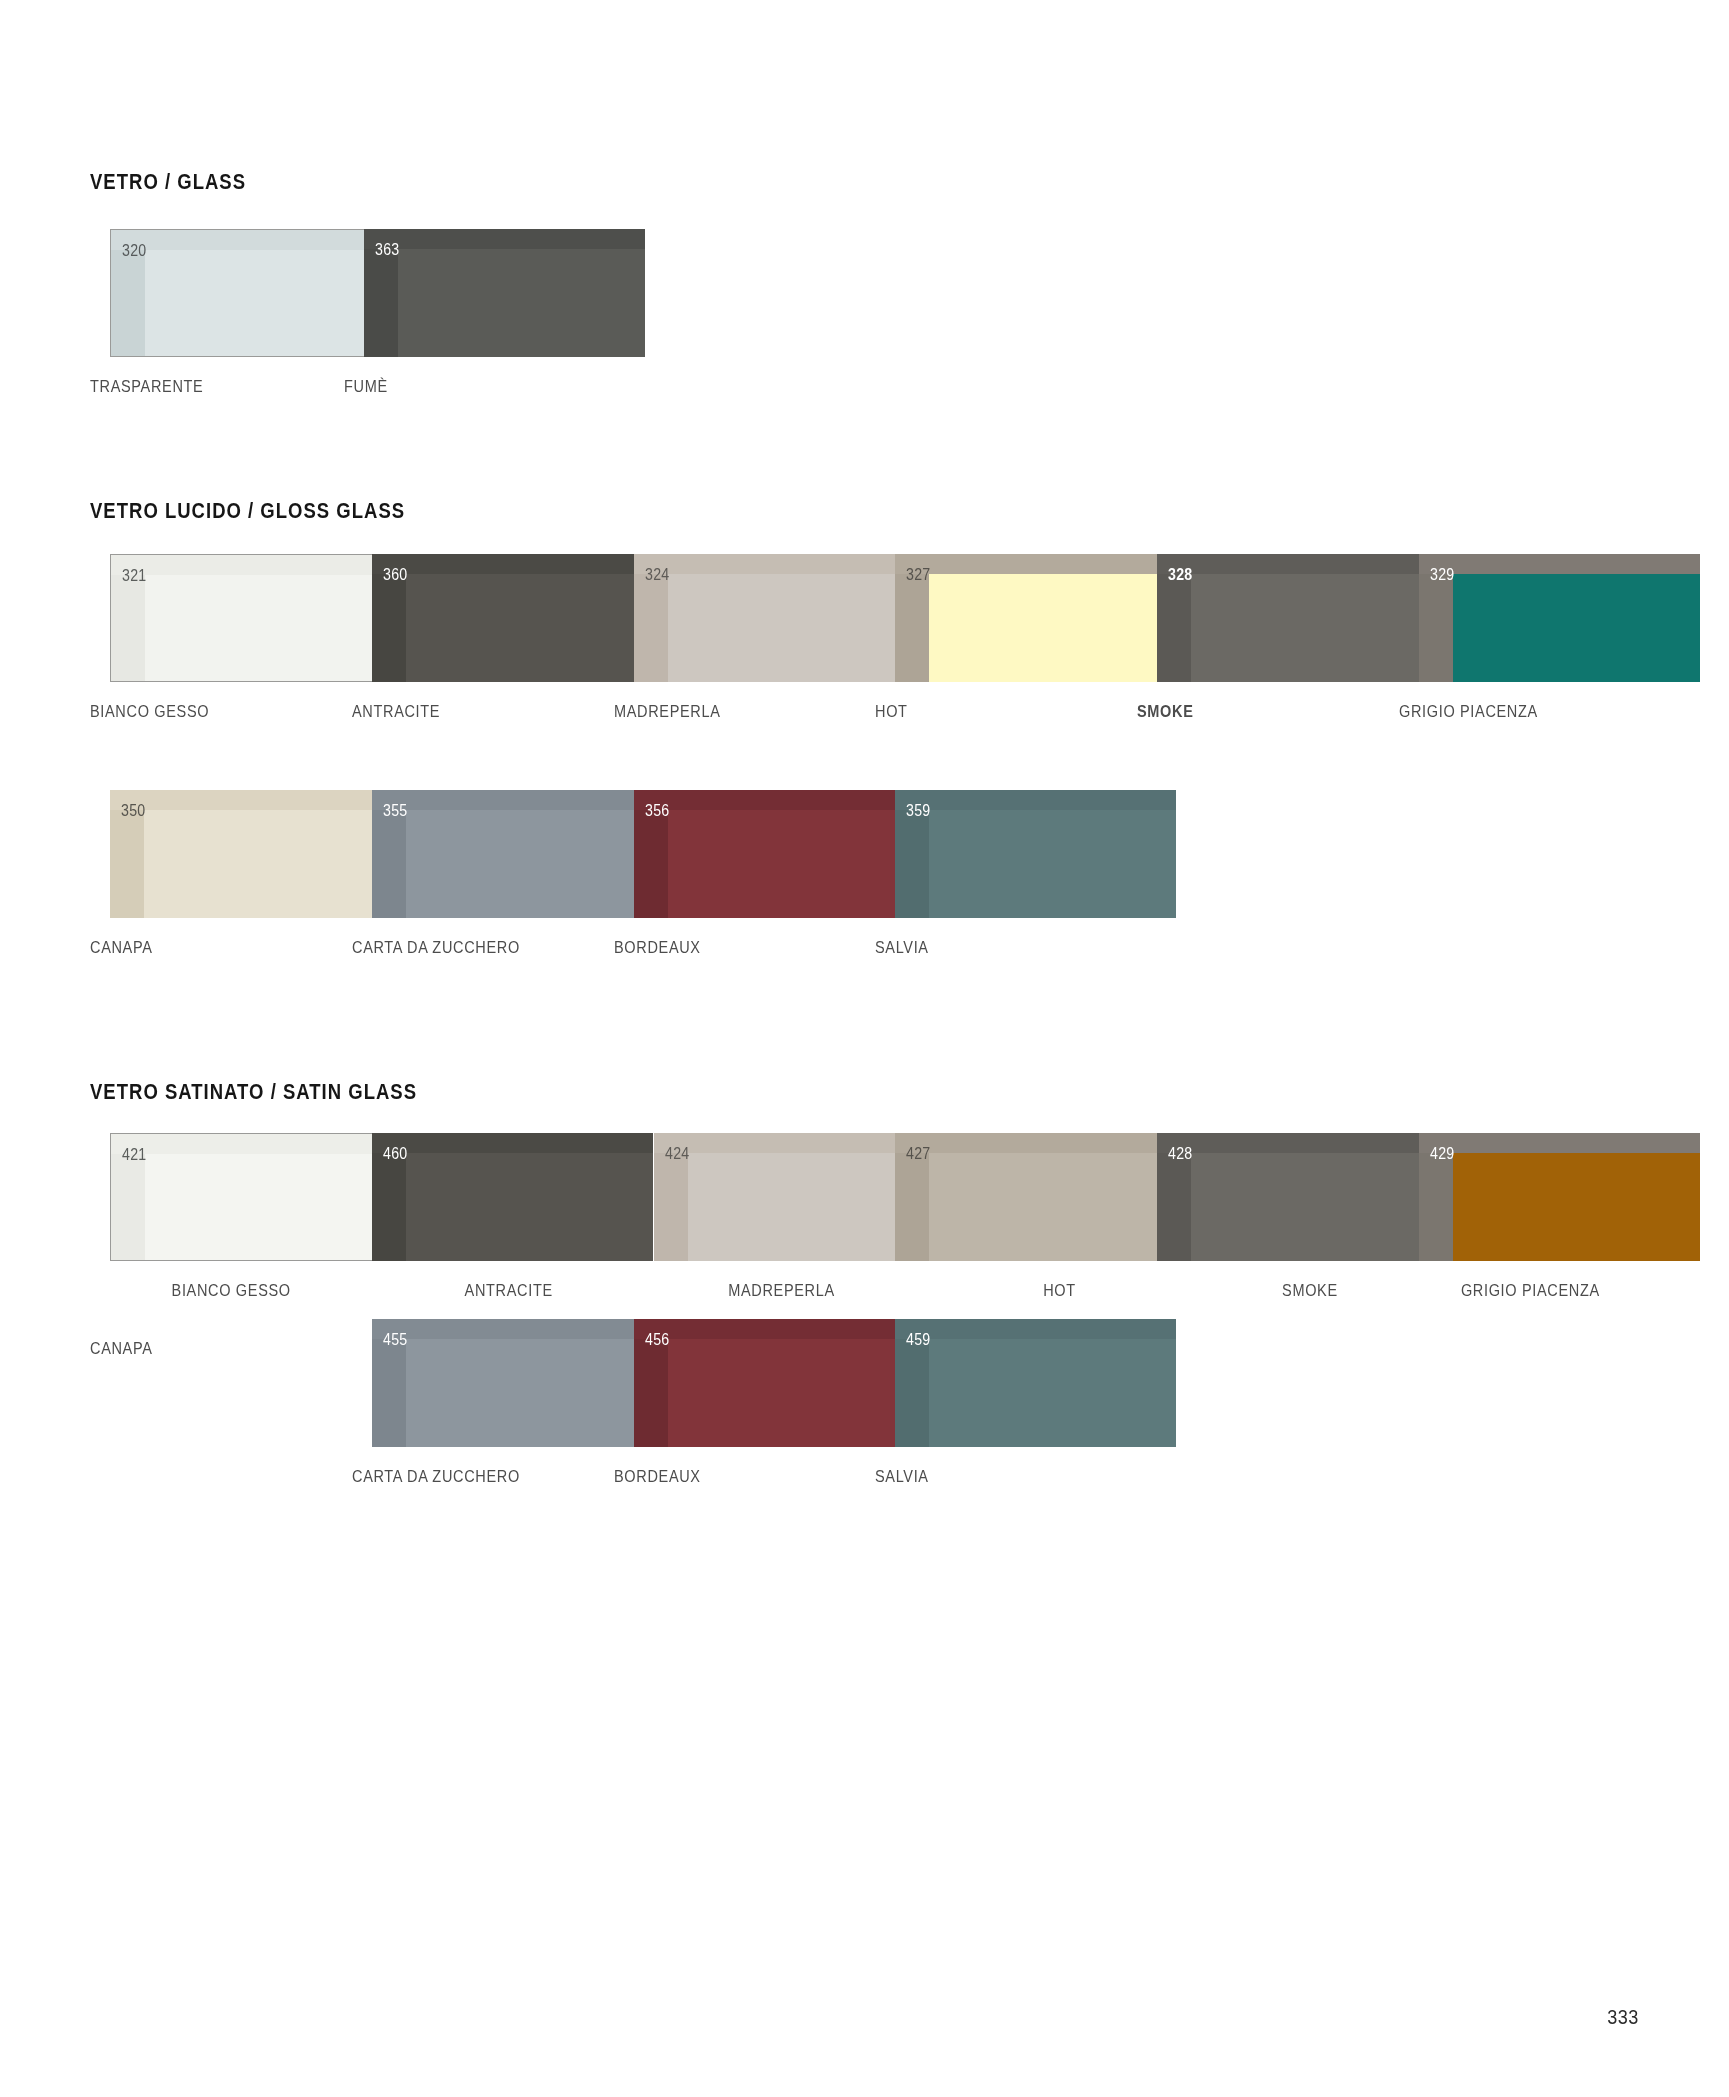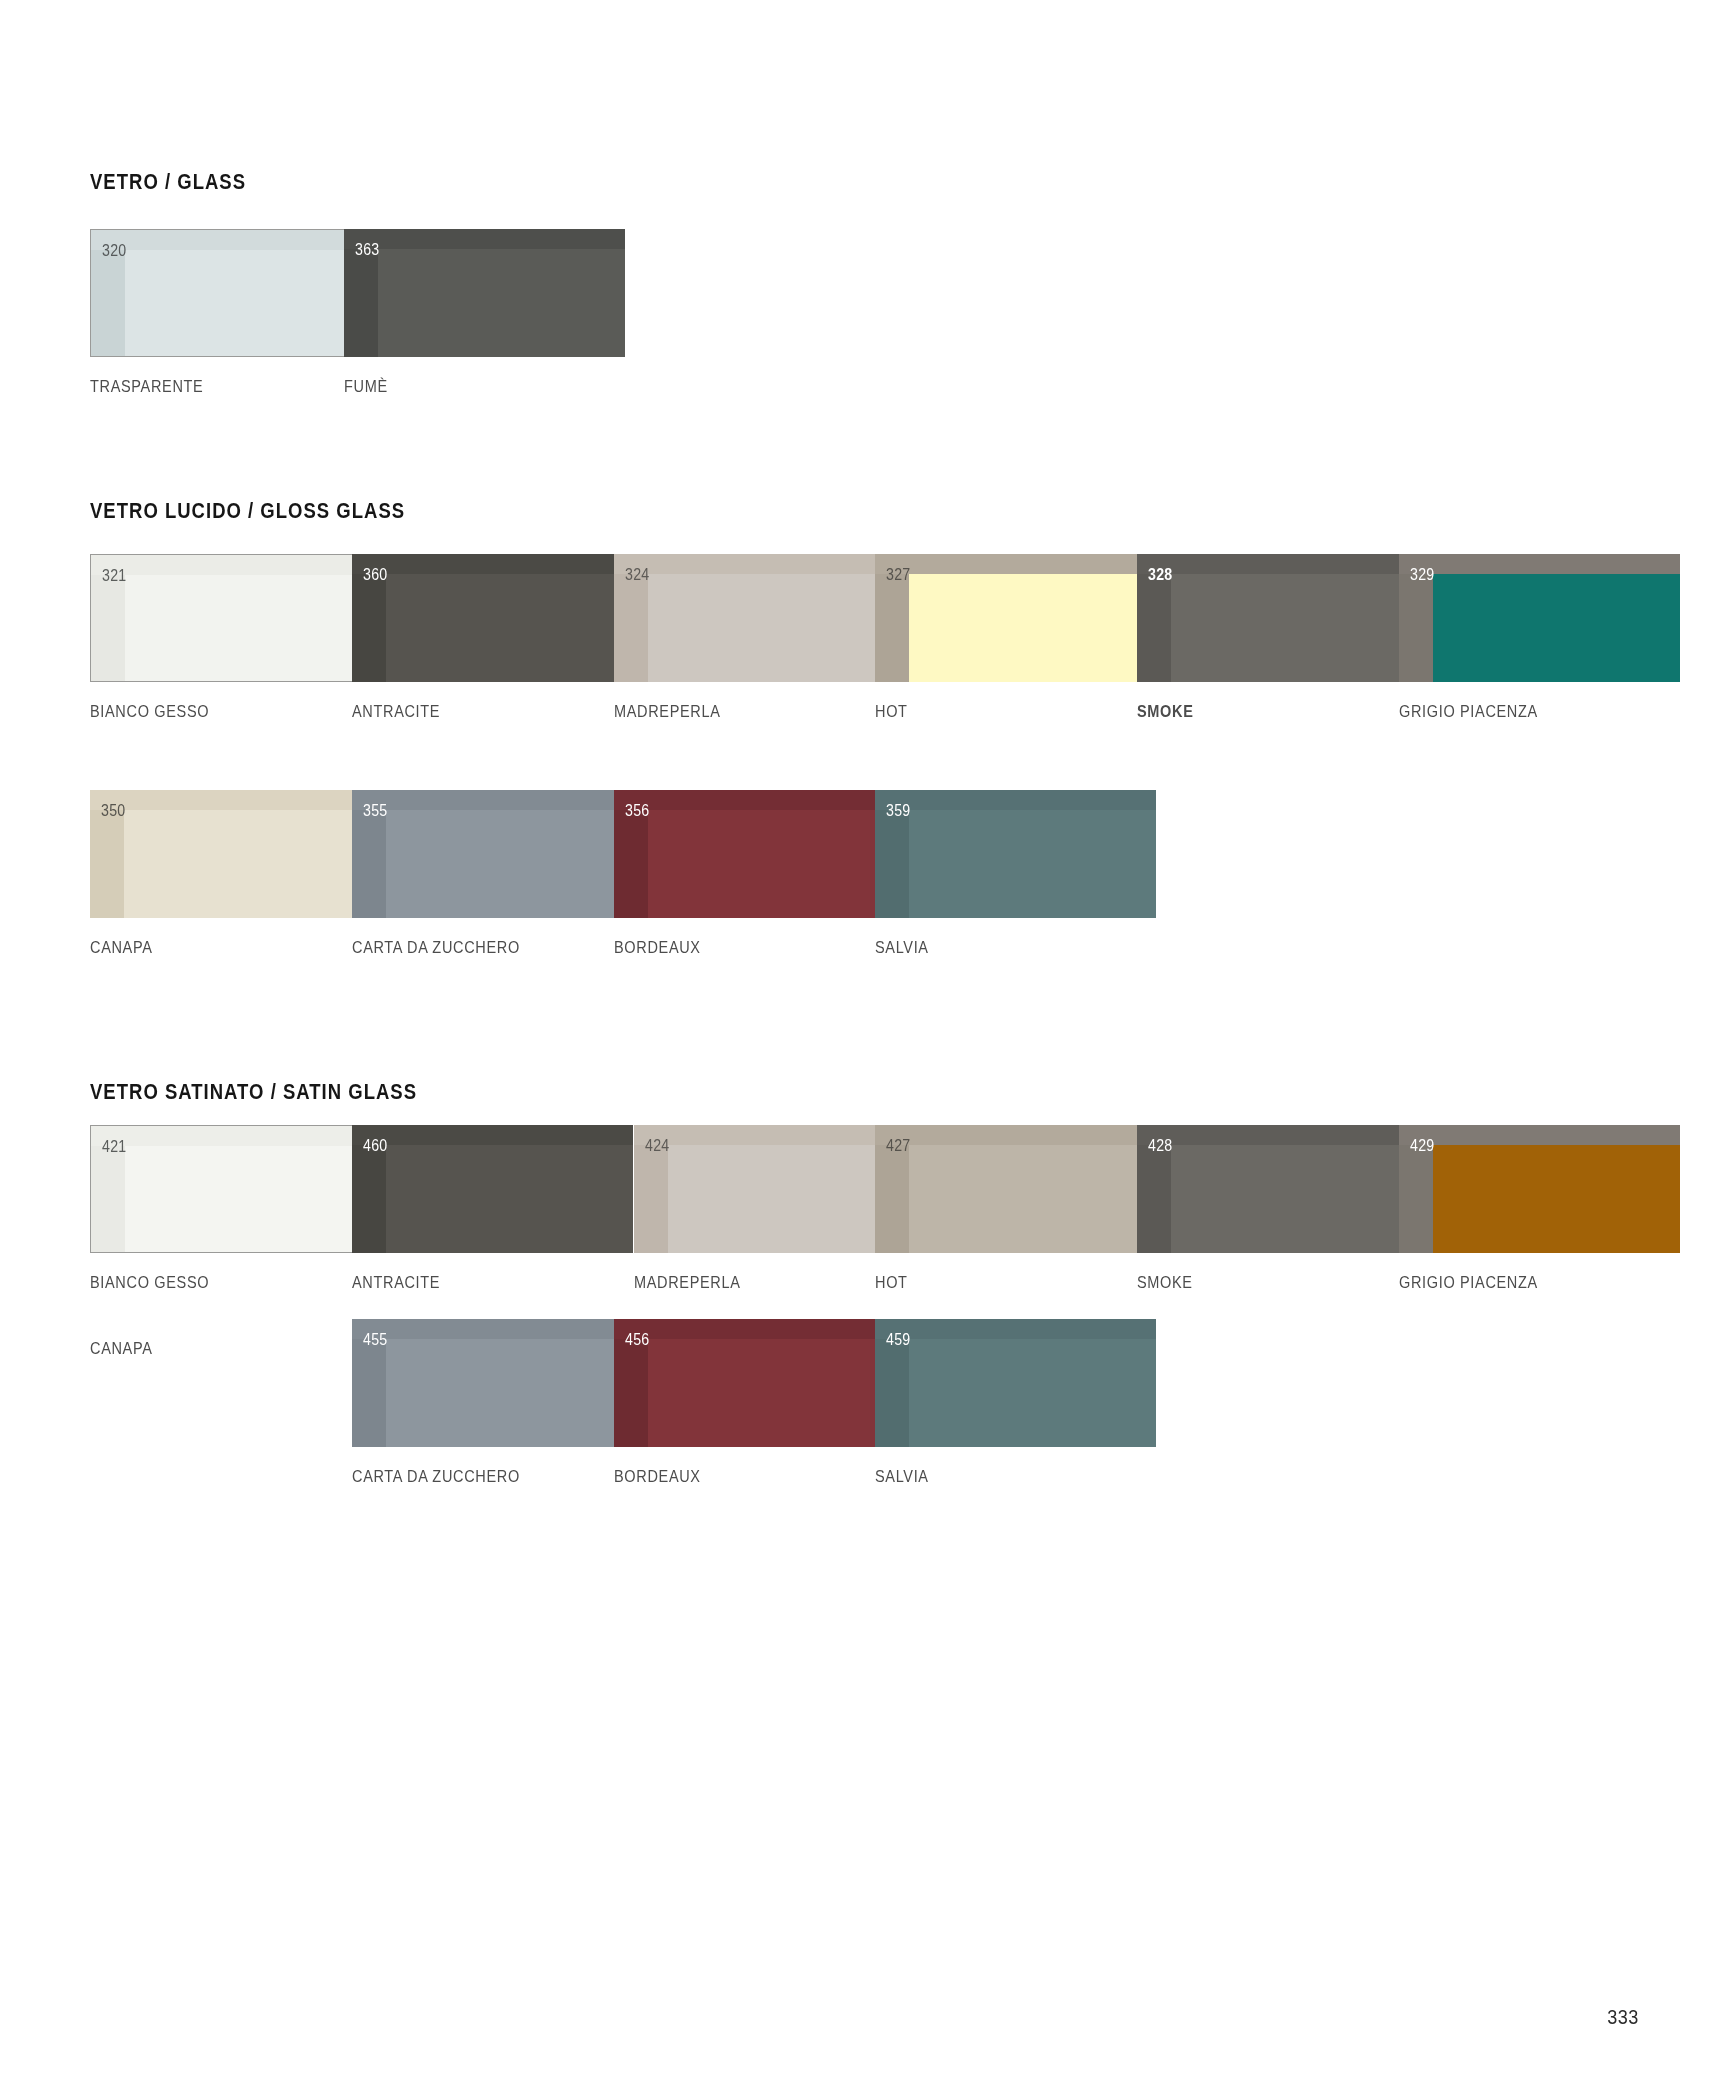--- a/index.html
+++ b/index.html
@@ -52,20 +52,21 @@
     position: absolute;
     top: 0;
     width: 239px;
   }
   .swatch {
     position: relative;
     width: 281px;
     height: 128px;
     overflow: hidden;
     box-sizing: border-box;
+    margin-left: 20px;
   }
   
   .swatch .band-left {
     position: absolute;
     left: 0; top: 0; bottom: 0;
     width: 12.2%;
   }
   .swatch .band-top {
     position: absolute;
     left: 0; right: 0; top: 0;
@@ -218,21 +219,21 @@
               <div class="band-left" style="background: rgb(82, 109, 111);"></div>
               <div class="band-top" style="background: rgb(86, 113, 116);"></div>
               <div class="swatch-code" style="color: rgb(255, 255, 255);">359</div>
             </div>
             <div class="swatch-name">SALVIA</div>
           </div>
         </div>
       </div>
       <div class="section" style="top: 1080px; left: 0px; width: 1729px;">
         <div class="section-title" style="position: absolute; left: 90px; top: 0px;">VETRO SATINATO / SATIN GLASS</div>
-        <div class="row" style="top: 45px;">
+        <div class="row" style="top: 53px; text-align: right;">
           <div class="swatch-cell" style="left: 90px;">
             <div class="swatch outlined" style="background: rgb(244, 245, 241);">
               <div class="band-left" style="background: rgb(233, 234, 229);"></div>
               <div class="band-top" style="background: rgb(237, 238, 233);"></div>
               <div class="swatch-code" style="color: rgb(90, 93, 91);">421</div>
             </div>
             <div class="swatch-name">BIANCO GESSO</div>
           </div>
           <div class="swatch-cell" style="left: 352px;">
             <div class="swatch" style="background: rgb(86, 84, 79);">

